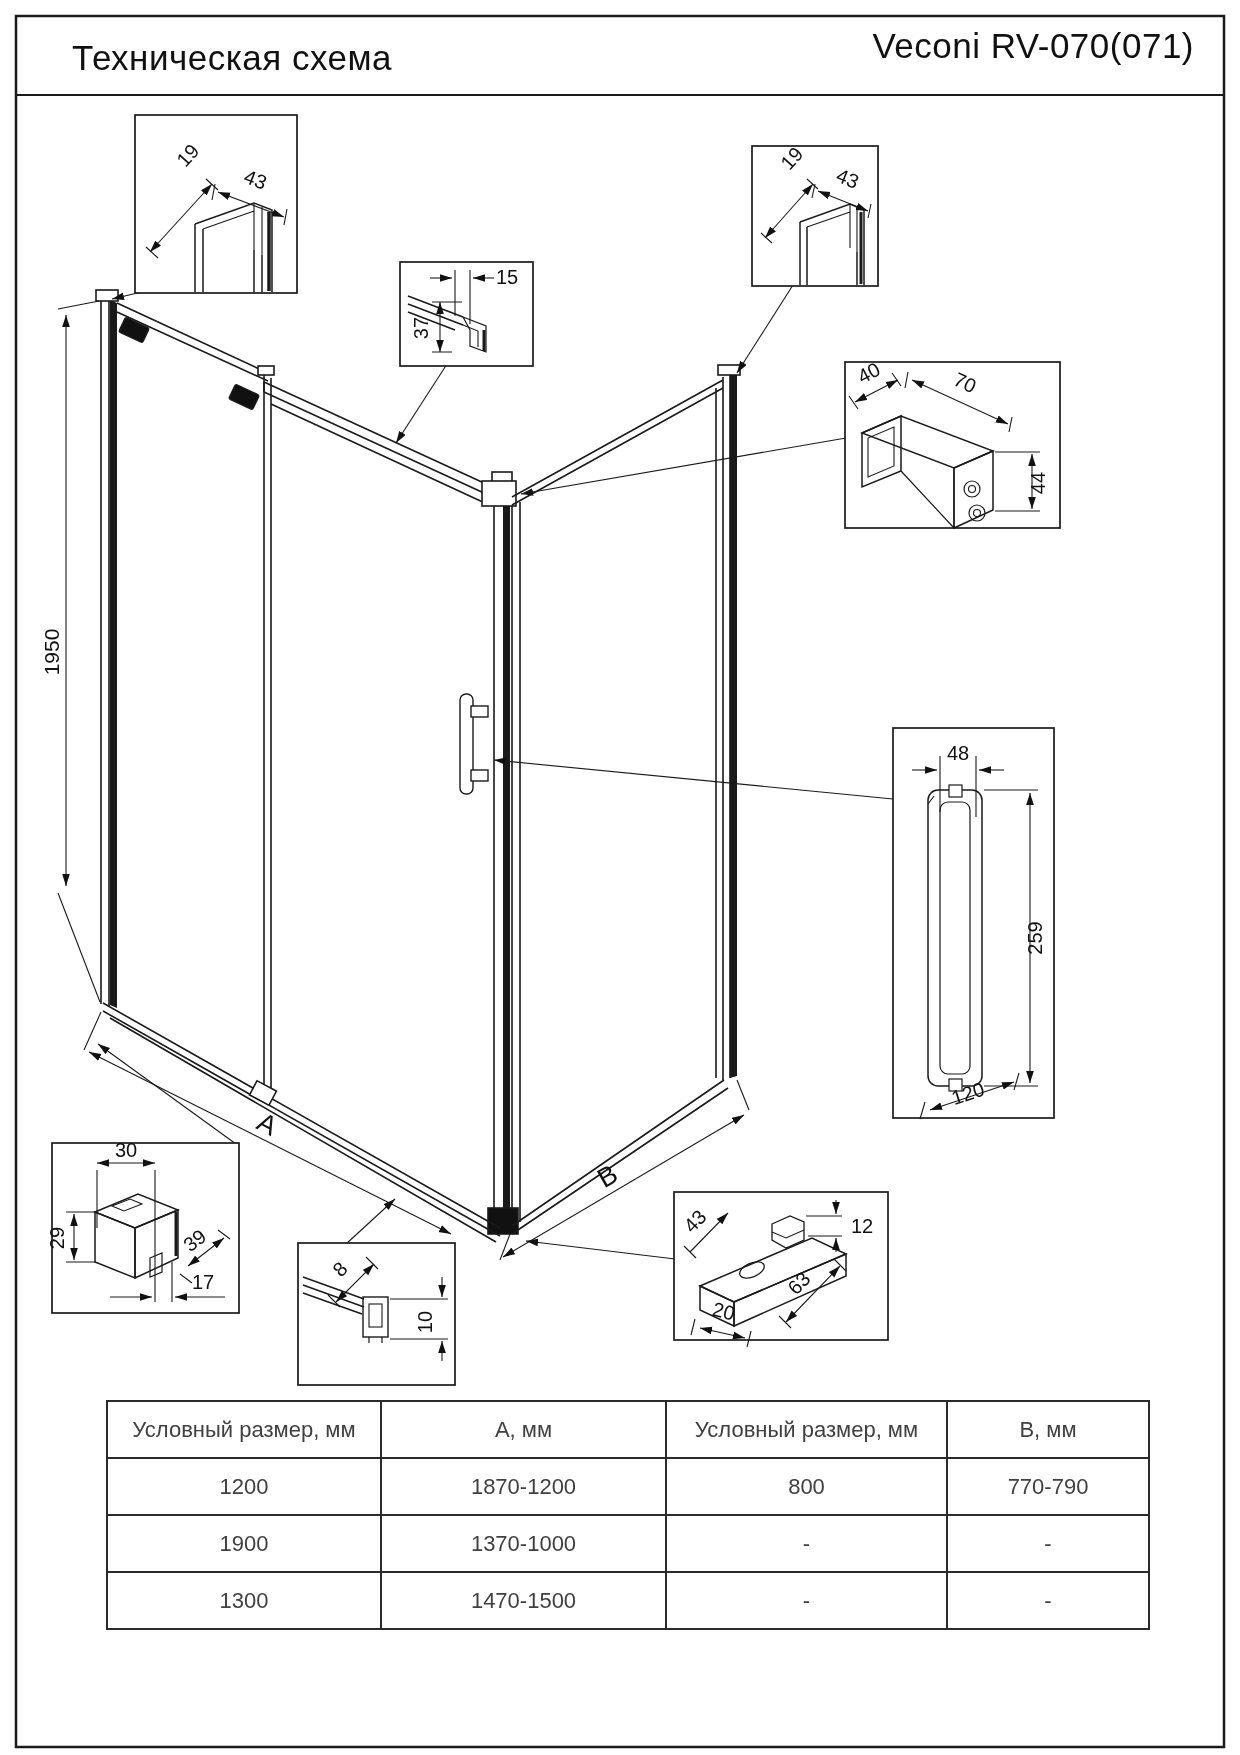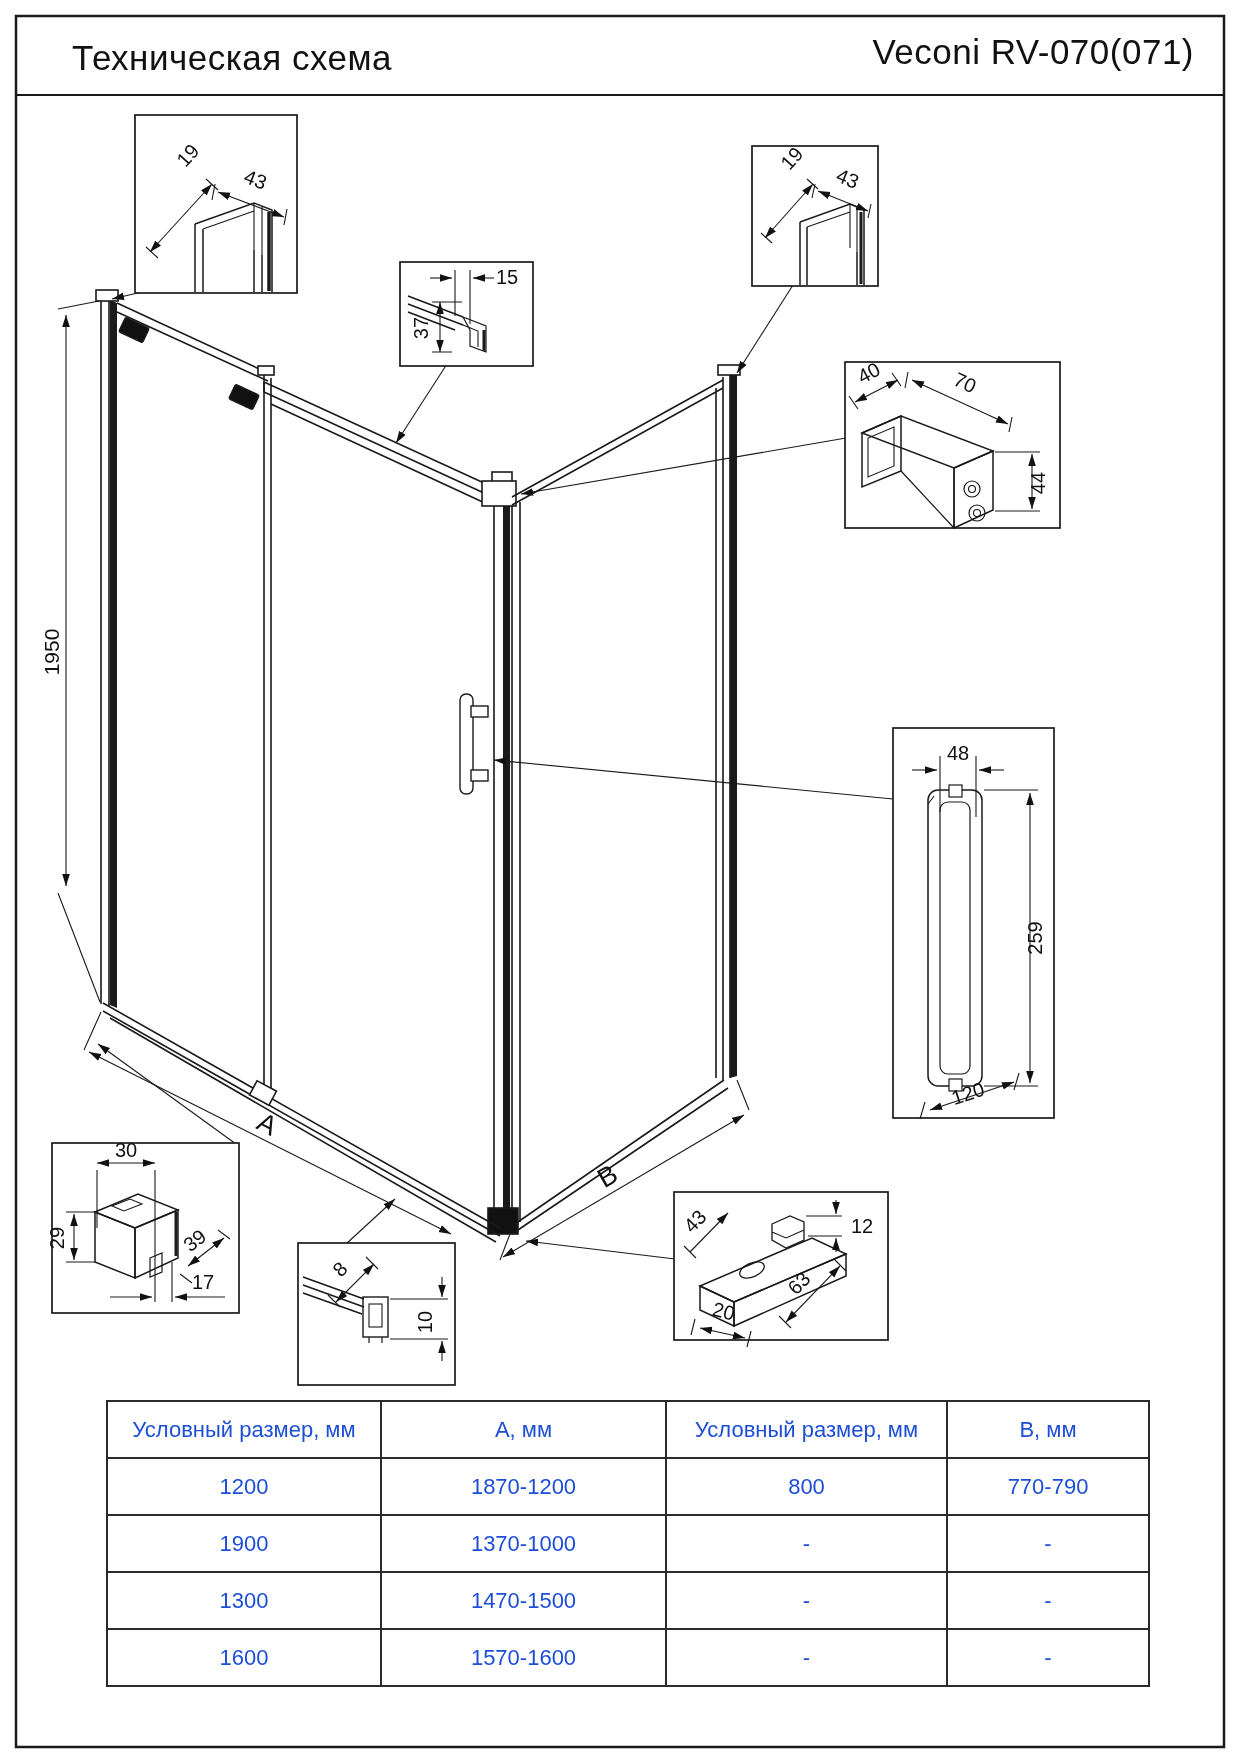--- a/index.html
+++ b/index.html
@@ -1,30 +1,30 @@
 <!DOCTYPE html>
 <html><head>
 <meta charset="utf-8">
 <style>
   html,body{margin:0;padding:0;}
   body{
     width:1240px;height:1755px;position:relative;background:#fff;
     font-family:"Liberation Sans", sans-serif;color:#111;overflow:hidden;
   }
   .hdr-left{position:absolute;left:72px;top:38px;font-size:35px;letter-spacing:.5px;}
-  .hdr-right{position:absolute;right:46px;top:32px;font-size:35px;letter-spacing:.5px;}
+  .hdr-right{position:absolute;right:46px;top:26px;font-size:35px;letter-spacing:.5px;}
   svg{position:absolute;left:0;top:0;}
   svg text{font-family:"Liberation Sans", sans-serif;fill:#111;}
   .dim{font-size:20px;}
   .dim-big{font-size:21px;}
   .axis{font-size:27px;}
   table.sizes{
     position:absolute;left:106px;top:1400px;width:1042px;
     border-collapse:collapse;table-layout:fixed;
-    font-size:22px;color:#1d4ed8;
+    font-size:22px;color:#404040;
   }
   table.sizes th, table.sizes td{
     border:2px solid #2b2b2b;text-align:center;vertical-align:middle;
     height:55px;font-weight:normal;padding:0;
   }
 </style>
 </head>
 <body>
 
 <div class="hdr-left">Техническая схема</div>
@@ -306,20 +306,14 @@
       <td>1370-1000</td>
       <td>-</td>
       <td>-</td>
     </tr>
     <tr>
       <td>1300</td>
       <td>1470-1500</td>
       <td>-</td>
       <td>-</td>
     </tr>
-    <tr>
-      <td>1600</td>
-      <td>1570-1600</td>
-      <td>-</td>
-      <td>-</td>
-    </tr>
   </tbody>
 </table>
 
 </body></html>

